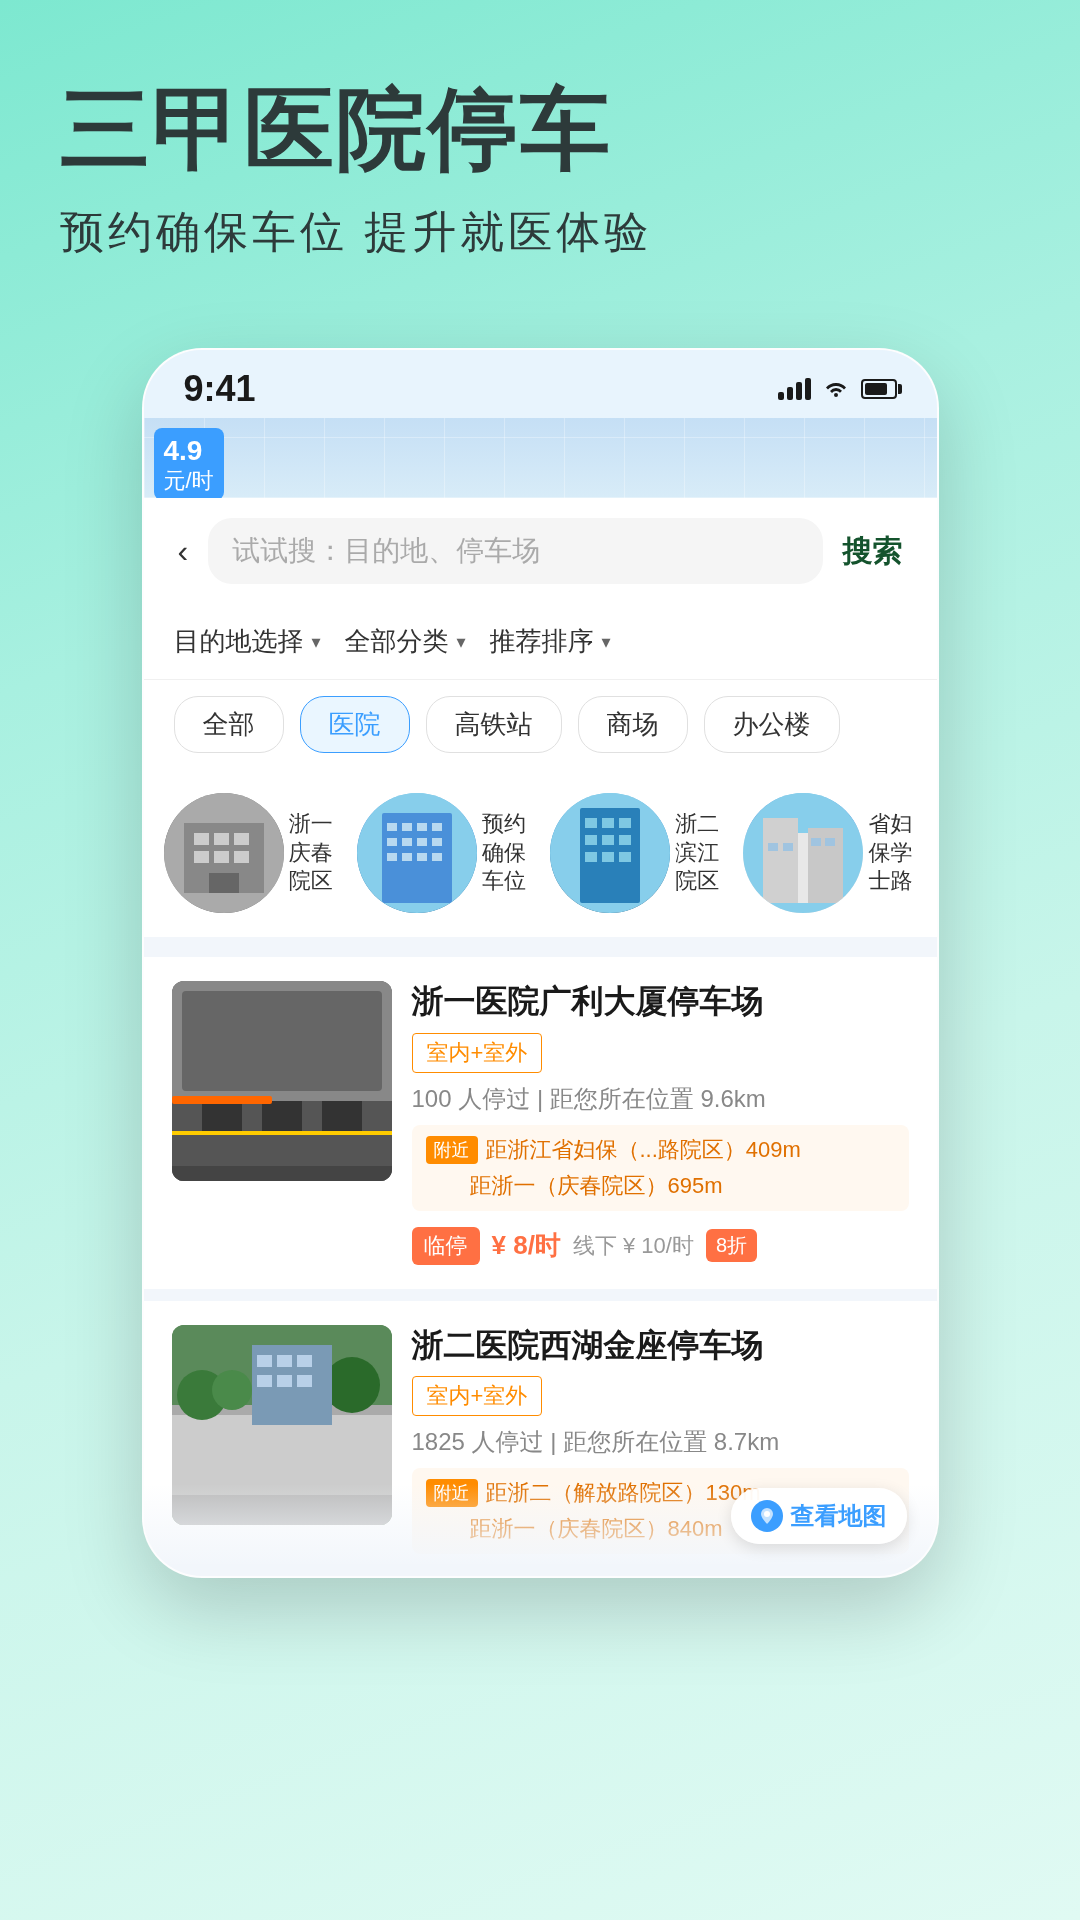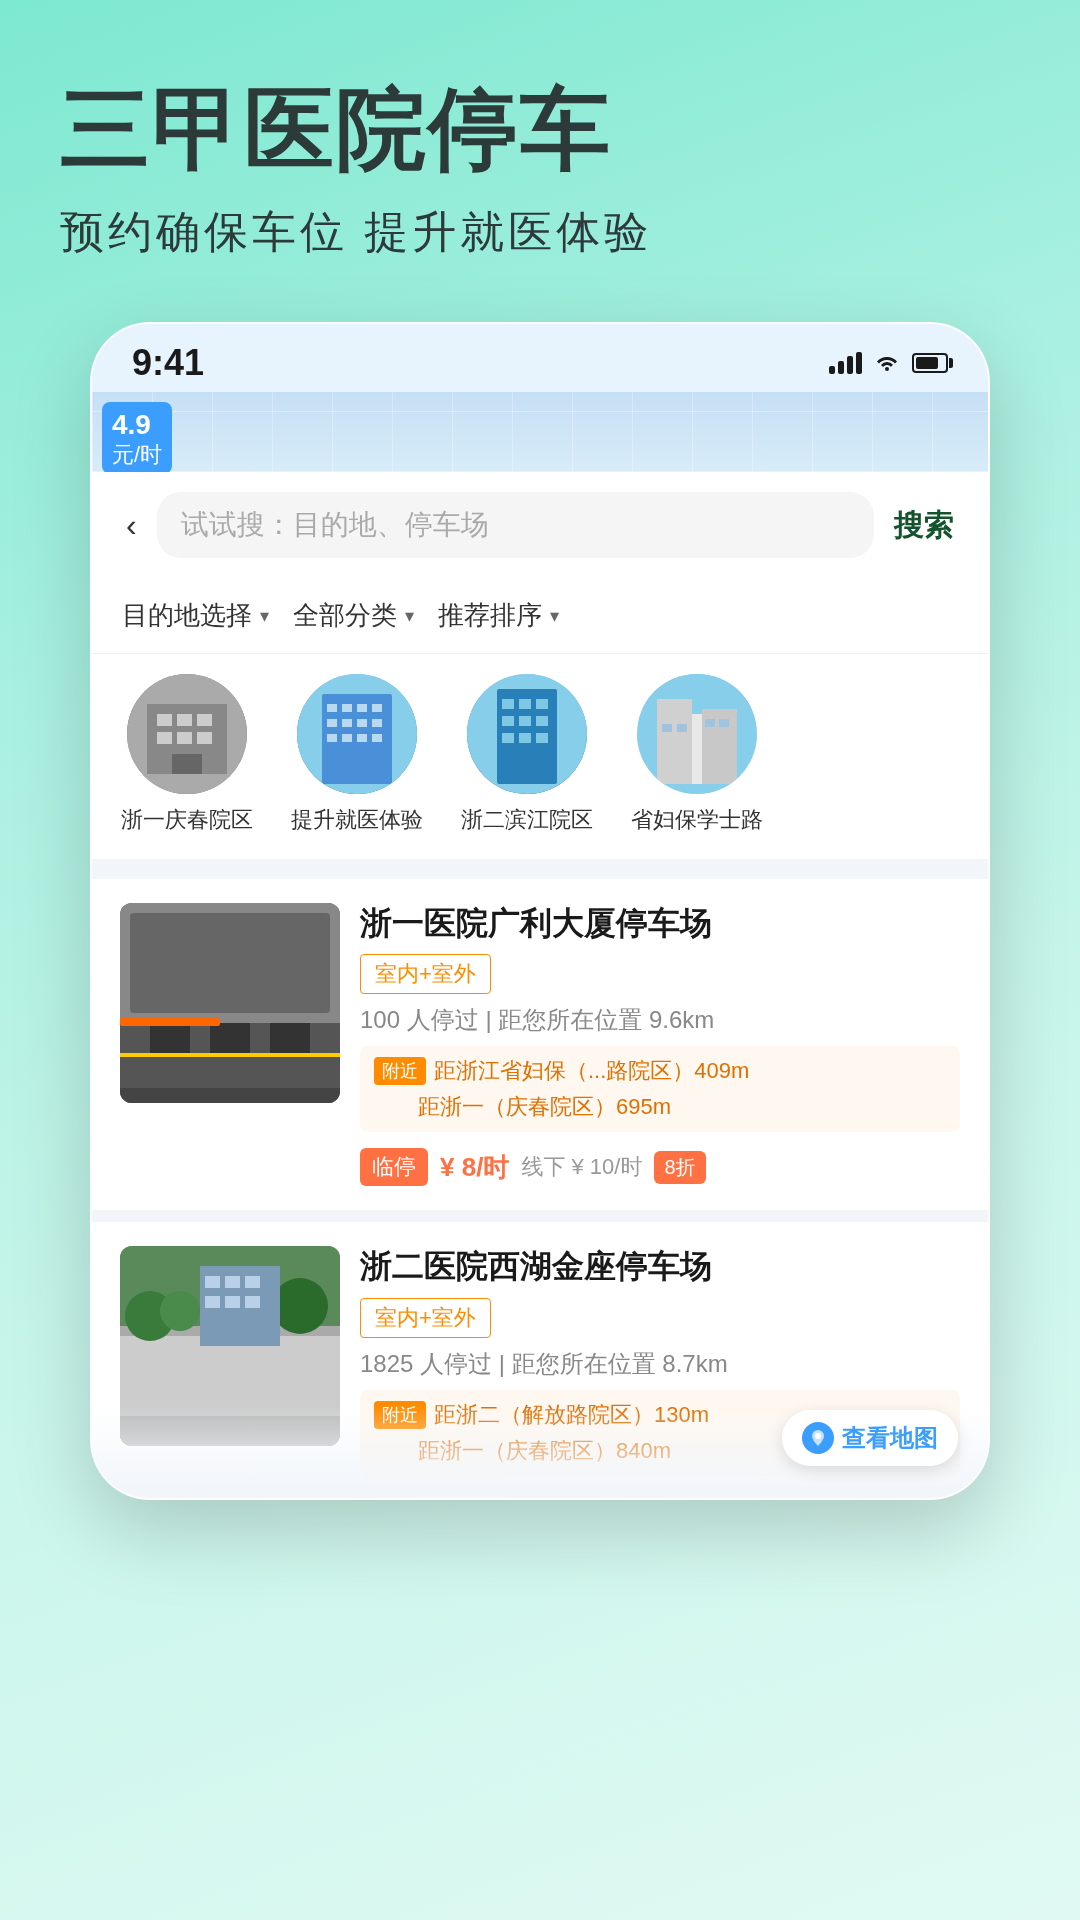--- a/index.html
+++ b/index.html
@@ -31,26 +31,27 @@
       letter-spacing: 4px;
     }
 
     
     .phone-wrapper {
       display: flex;
       justify-content: center;
       padding: 20px 40px 0 40px;
     }
     .phone {
-      width: 900px;
+      width: 797px;
       background: #f2f6fb;
       border-radius: 60px;
       overflow: hidden;
       box-shadow: 0 30px 80px rgba(0,0,0,0.18);
       border: 2px solid rgba(255,255,255,0.8);
+      margin-top: 26px;
     }
 
     
     .status-bar {
       background: #e8f4fd;
       padding: 18px 40px 8px 40px;
       display: flex;
       justify-content: space-between;
       align-items: center;
     }
@@ -215,23 +216,23 @@
       background: #fff;
       padding: 20px 20px 24px;
       display: flex;
       align-items: flex-start;
       gap: 20px;
       overflow-x: auto;
       border-bottom: 8px solid #f2f6fb;
     }
     .hospital-item {
       display: flex;
-      flex-direction: column;
-      align-items: center;
-      gap: 12px;
+      flex-direction: row;
+      align-items: center;
+      gap: 1px;
       min-width: 150px;
       cursor: pointer;
     }
     .hospital-circle {
       width: 120px;
       height: 120px;
       border-radius: 50%;
       overflow: hidden;
       background: #ccc;
       flex-shrink: 0;
@@ -468,20 +469,27 @@
       <div class="filter-btn">
         <span>全部分类</span>
         <span class="arrow">▾</span>
       </div>
       <div class="filter-btn">
         <span>推荐排序</span>
         <span class="arrow">▾</span>
       </div>
     </div>
 
+    <div class="category-row">
+      <div class="category-tag">全部</div>
+      <div class="category-tag active">医院</div>
+      <div class="category-tag">高铁站</div>
+      <div class="category-tag">商场</div>
+      <div class="category-tag">办公楼</div>
+    </div>
 
     <div class="hospital-circles">
       <div class="hospital-item">
         <div class="hospital-circle building-1">
           
           <svg width="120" height="120" viewBox="0 0 120 120">
             <rect width="120" height="120" fill="#aaa"></rect>
             <rect x="20" y="30" width="80" height="70" fill="#888"></rect>
             <rect x="30" y="40" width="15" height="12" fill="#ccc"></rect>
             <rect x="50" y="40" width="15" height="12" fill="#ccc"></rect>
@@ -506,21 +514,21 @@
             <rect x="30" y="45" width="10" height="8" fill="#b8d9f0"></rect>
             <rect x="45" y="45" width="10" height="8" fill="#b8d9f0"></rect>
             <rect x="60" y="45" width="10" height="8" fill="#b8d9f0"></rect>
             <rect x="75" y="45" width="10" height="8" fill="#b8d9f0"></rect>
             <rect x="30" y="60" width="10" height="8" fill="#b8d9f0"></rect>
             <rect x="45" y="60" width="10" height="8" fill="#b8d9f0"></rect>
             <rect x="60" y="60" width="10" height="8" fill="#b8d9f0"></rect>
             <rect x="75" y="60" width="10" height="8" fill="#b8d9f0"></rect>
           </svg>
         </div>
-        <span class="hospital-name">提升就医体验</span>
+        <span class="hospital-name">预约确保车位</span>
       </div>
       <div class="hospital-item">
         <div class="hospital-circle building-3">
           <svg width="120" height="120" viewBox="0 0 120 120">
             <rect width="120" height="120" fill="#87ceeb"></rect>
             <rect x="30" y="15" width="60" height="95" fill="#2980b9" rx="2"></rect>
             <rect x="35" y="25" width="12" height="10" fill="#7ec8e3"></rect>
             <rect x="52" y="25" width="12" height="10" fill="#7ec8e3"></rect>
             <rect x="69" y="25" width="12" height="10" fill="#7ec8e3"></rect>
             <rect x="35" y="42" width="12" height="10" fill="#7ec8e3"></rect>

